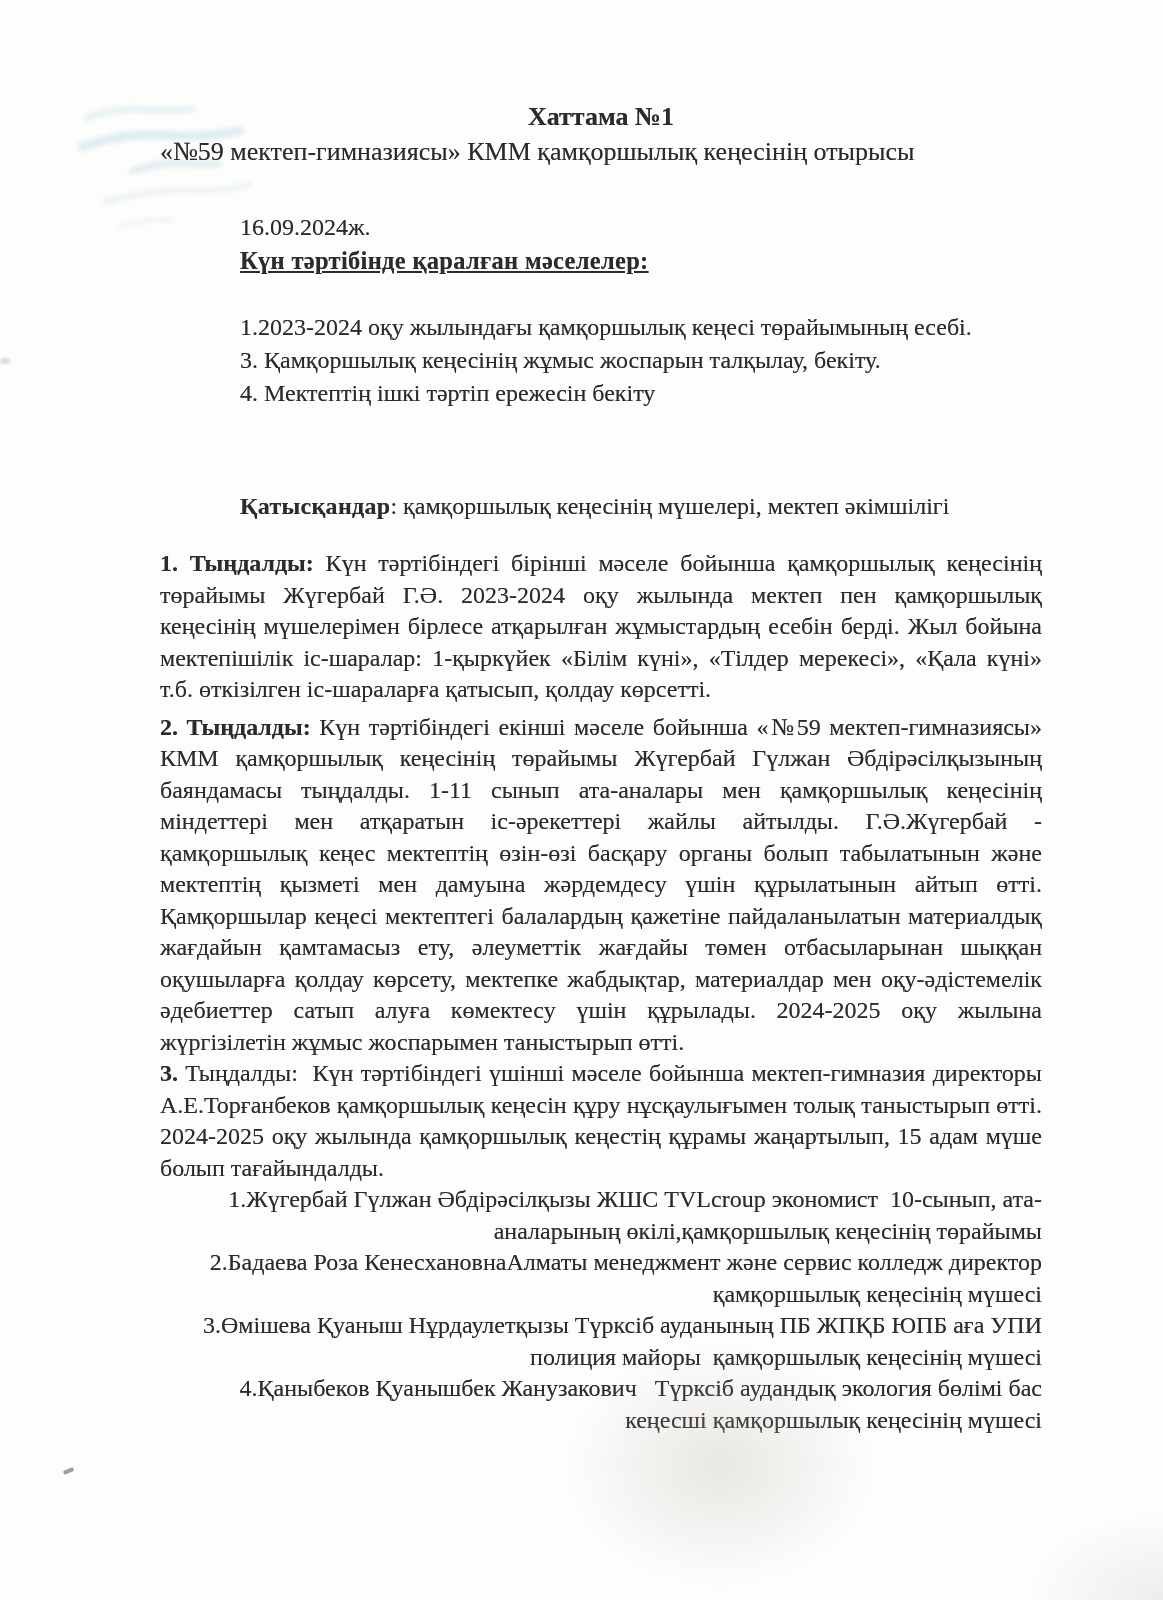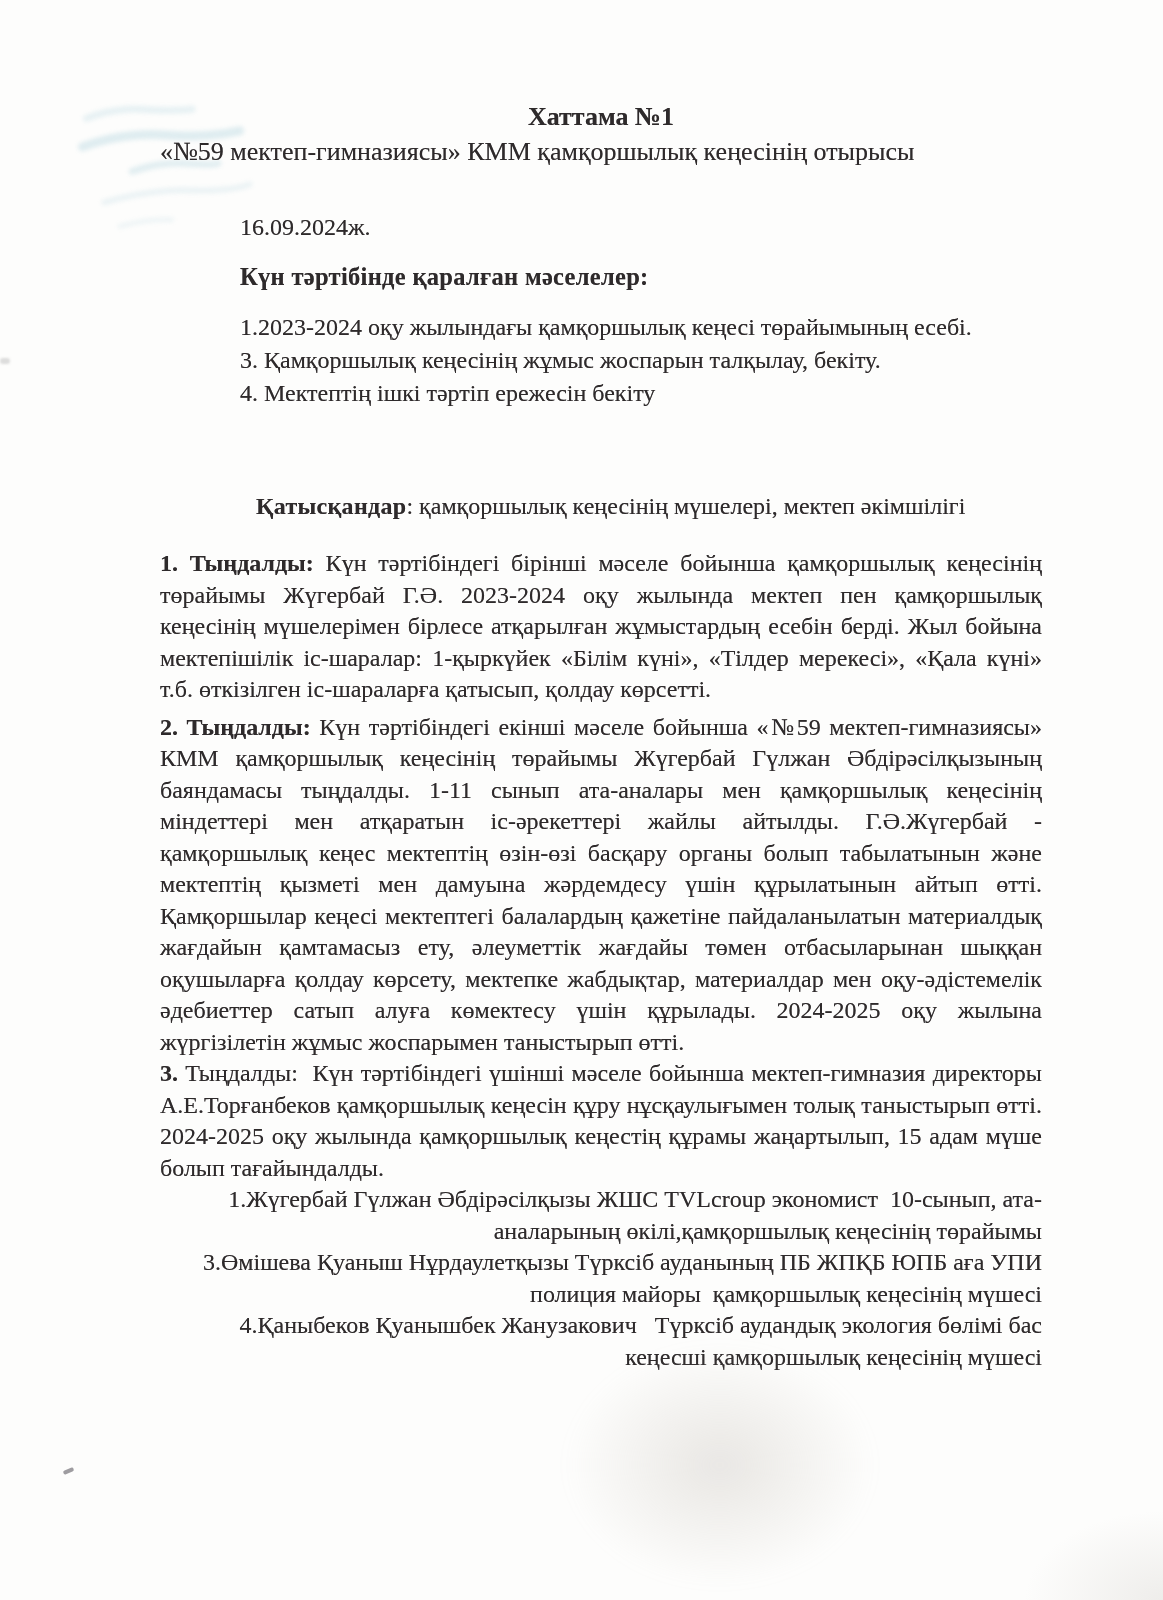--- a/index.html
+++ b/index.html
@@ -16,29 +16,29 @@
   .title {
     position:absolute; top:101px; left:160px; width:882px;
     text-align:center; font-weight:bold; font-size:26px; line-height:32px;
   }
   .subtitle {
     position:absolute; top:136px; left:160px; width:882px;
     font-size:26px; line-height:32px;
   }
   .date { position:absolute; top:214px; left:240px; font-size:24px; }
   .agenda-heading {
-    position:absolute; top:263px; left:240px;
-    font-size:24.5px; font-weight:bold; letter-spacing:.3px;
+    position:absolute; top:247px; left:240px;
+    font-size:24.5px; font-weight:bold; letter-spacing:.3px;text-decoration:underline;
   }
   .agenda {
     position:absolute; top:311px; left:240px; width:802px;
     font-size:24px; line-height:33px; text-align:justify;
   }
   .agenda .agenda-item { margin:0; white-space:pre-wrap; }
-  .participants { position:absolute; top:493px; left:240px; font-size:24px;margin-left:16px; }
+  .participants { position:absolute; top:493px; left:240px; font-size:24px; }
   .participants b { letter-spacing:.3px; }
   .body {
     position:absolute; top:548px; left:160px; width:882px;
     font-size:24px; line-height:31.5px;
   }
   .body p { margin:0; text-align:justify; white-space:pre-wrap; }
   .body p.p-2 { margin-top:6px; }
   .body .member { text-align:right; white-space:pre-wrap; }
   .stamp {
     position:absolute; left:76px; top:94px;
@@ -104,20 +104,21 @@
   </div>
 
   <div class="participants"><b>Қатысқандар</b><span>: қамқоршылық кеңесінің мүшелері, мектеп әкімшілігі</span></div>
 
   <div class="body">
     <p class="p-1"><b>1. Тыңдалды:</b><span> Күн тәртібіндегі бірінші мәселе бойынша қамқоршылық кеңесінің төрайымы Жүгербай Г.Ә. 2023-2024 оқу жылында мектеп пен қамқоршылық кеңесінің мүшелерімен бірлесе атқарылған жұмыстардың есебін берді. Жыл бойына мектепішілік іс-шаралар: 1-қыркүйек «Білім күні», «Тілдер мерекесі», «Қала күні» т.б. өткізілген іс-шараларға қатысып, қолдау көрсетті.</span></p>
     <p class="p-2"><b>2. Тыңдалды:</b><span> Күн тәртібіндегі екінші мәселе бойынша «№59 мектеп-гимназиясы» КММ қамқоршылық кеңесінің төрайымы Жүгербай Гүлжан Әбдірәсілқызының  баяндамасы тыңдалды. 1-11 сынып ата-аналары мен қамқоршылық кеңесінің міндеттері мен атқаратын іс-әрекеттері жайлы айтылды. Г.Ә.Жүгербай - қамқоршылық кеңес мектептің өзін-өзі басқару органы болып табылатынын және мектептің қызметі мен дамуына жәрдемдесу үшін құрылатынын айтып өтті. Қамқоршылар кеңесі мектептегі балалардың қажетіне пайдаланылатын материалдық жағдайын қамтамасыз ету, әлеуметтік жағдайы төмен отбасыларынан шыққан оқушыларға қолдау көрсету, мектепке жабдықтар, материалдар мен оқу-әдістемелік әдебиеттер сатып алуға көмектесу үшін құрылады. 2024-2025 оқу жылына жүргізілетін жұмыс жоспарымен таныстырып өтті.</span></p>
     <p class="p-3"><b>3.</b><span> Тыңдалды:  Күн тәртібіндегі үшінші мәселе бойынша мектеп-гимназия директоры   А.Е.Торғанбеков қамқоршылық кеңесін құру нұсқаулығымен толық таныстырып өтті. 2024-2025 оқу жылында қамқоршылық кеңестің құрамы жаңартылып, 15 адам мүше болып тағайындалды.</span></p>
 
     <div class="member">1.Жүгербай Гүлжан Әбдірәсілқызы ЖШС TVLcroup экономист  10-сынып, ата-аналарының өкілі,қамқоршылық кеңесінің төрайымы</div>
+    <div class="member">2.Бадаева Роза КенесхановнаАлматы менеджмент және сервис колледж директор    қамқоршылық кеңесінің мүшесі</div>
     <div class="member">3.Өмішева Қуаныш Нұрдаулетқызы Түрксіб ауданының ПБ ЖПҚБ ЮПБ аға УПИ полиция майоры  қамқоршылық кеңесінің мүшесі</div>
     <div class="member">4.Қаныбеков Қуанышбек Жанузакович   Түрксіб аудандық экология бөлімі бас кеңесші қамқоршылық кеңесінің мүшесі</div>
   </div>
 
   <div class="speck"></div>
   <div class="edge-smudge"></div>
   <div class="scan-shadow"></div>
   <div class="scan-shadow-corner"></div>
 
 </div>

